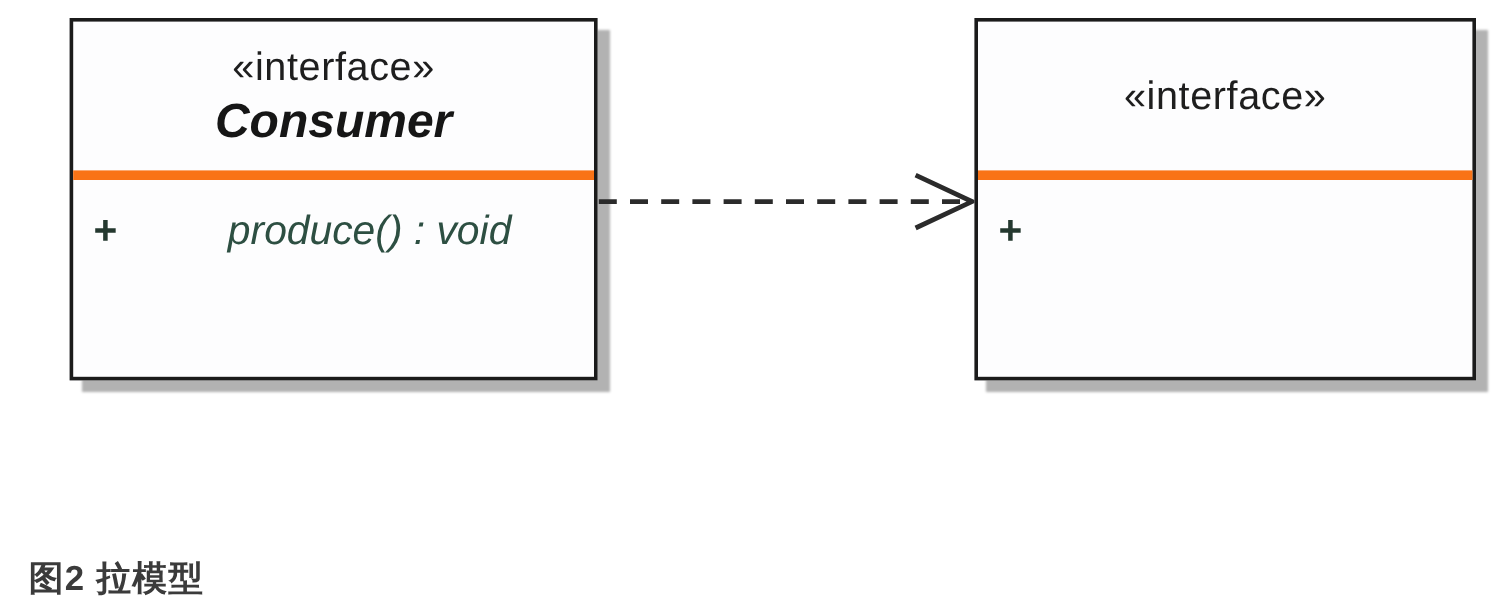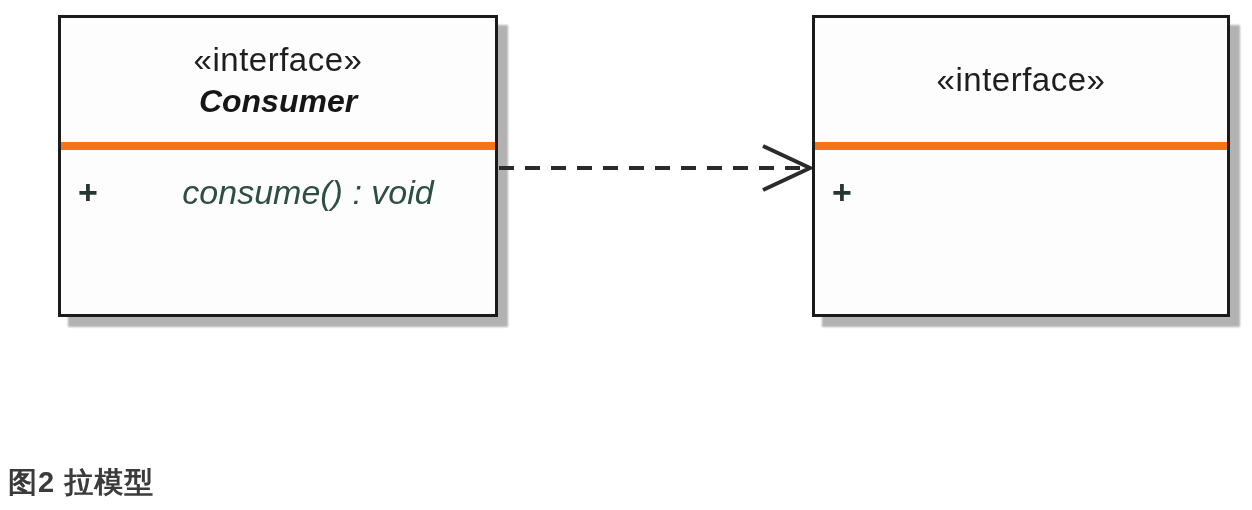--- a/index.html
+++ b/index.html
@@ -42,21 +42,21 @@
     gap: 4px;
   }
 
   .stereotype {
     font-size: 33px;
     color: #1e1e1e;
     letter-spacing: 0.5px;
   }
 
   .class-name {
-    font-size: 32px;
+    font-size: 40px;
     font-weight: bold;
     font-style: italic;
     color: #161616;
   }
 
   .uml-body {
     flex: 1;
     padding-top: 24px;
   }
 
@@ -87,42 +87,42 @@
   .arrow-svg {
     position: absolute;
     left: 497px;
     top: 138px;
     width: 318px;
     height: 62px;
   }
 
   .caption {
     position: absolute;
-    left: 8px;
+    left: 24px;
     top: 463px;
     font-size: 29px;
     font-weight: bold;
     color: #3b3b3b;
     letter-spacing: 1px;
   }
 </style>
 </head>
 <body>
 
 <div class="canvas">
 
   <div class="uml-box consumer">
     <div class="uml-header">
       <div class="stereotype">«interface»</div>
       <div class="class-name">Consumer</div>
     </div>
     <div class="uml-body">
       <div class="method-row">
         <span class="visibility">+</span>
-        <span class="method">consume() : void</span>
+        <span class="method">produce() : void</span>
       </div>
     </div>
   </div>
 
   <svg class="arrow-svg" viewBox="0 0 318 62" xmlns="http://www.w3.org/2000/svg">
     <line x1="2" y1="30" x2="308" y2="30" stroke="#2b2b2b" stroke-width="4" stroke-dasharray="15 11"></line>
     <polyline points="266,8 313,30 266,52" fill="none" stroke="#2b2b2b" stroke-width="4"></polyline>
   </svg>
 
   <div class="uml-box producer">

